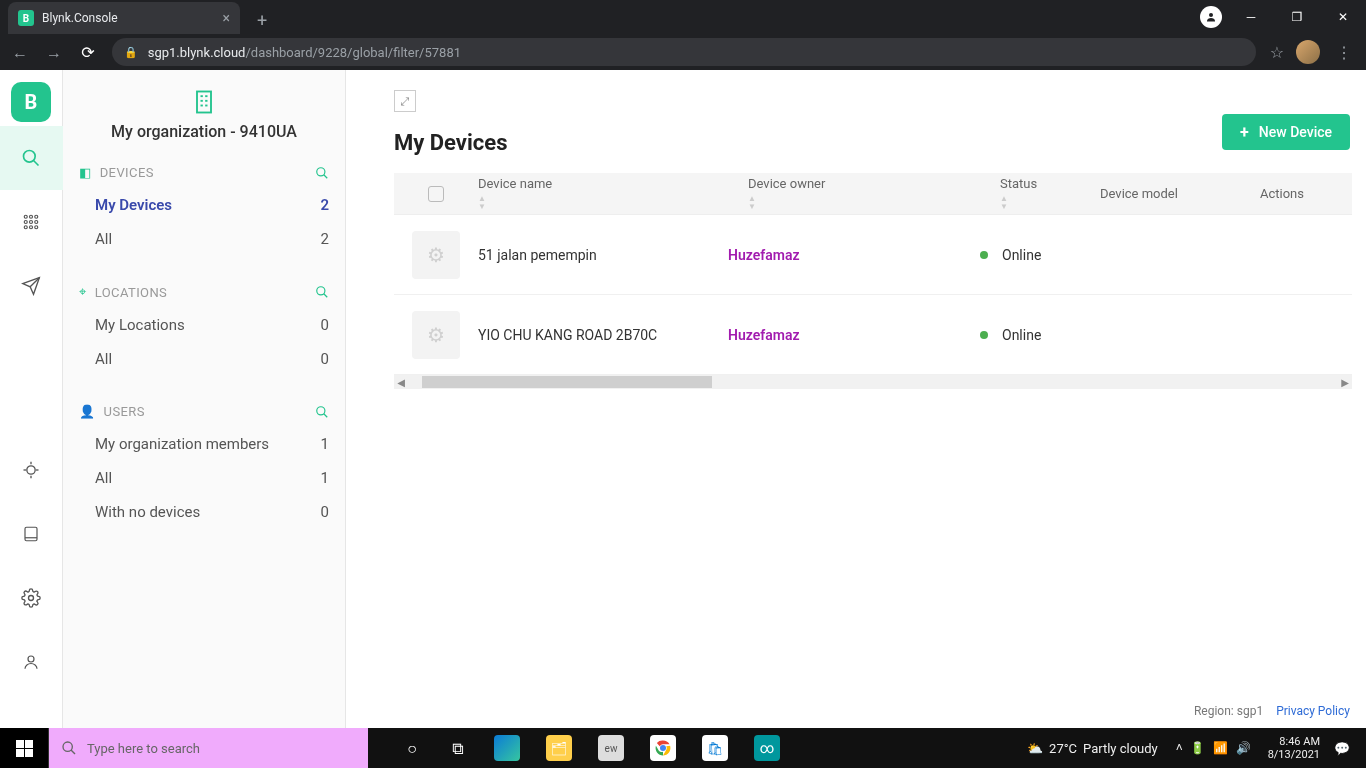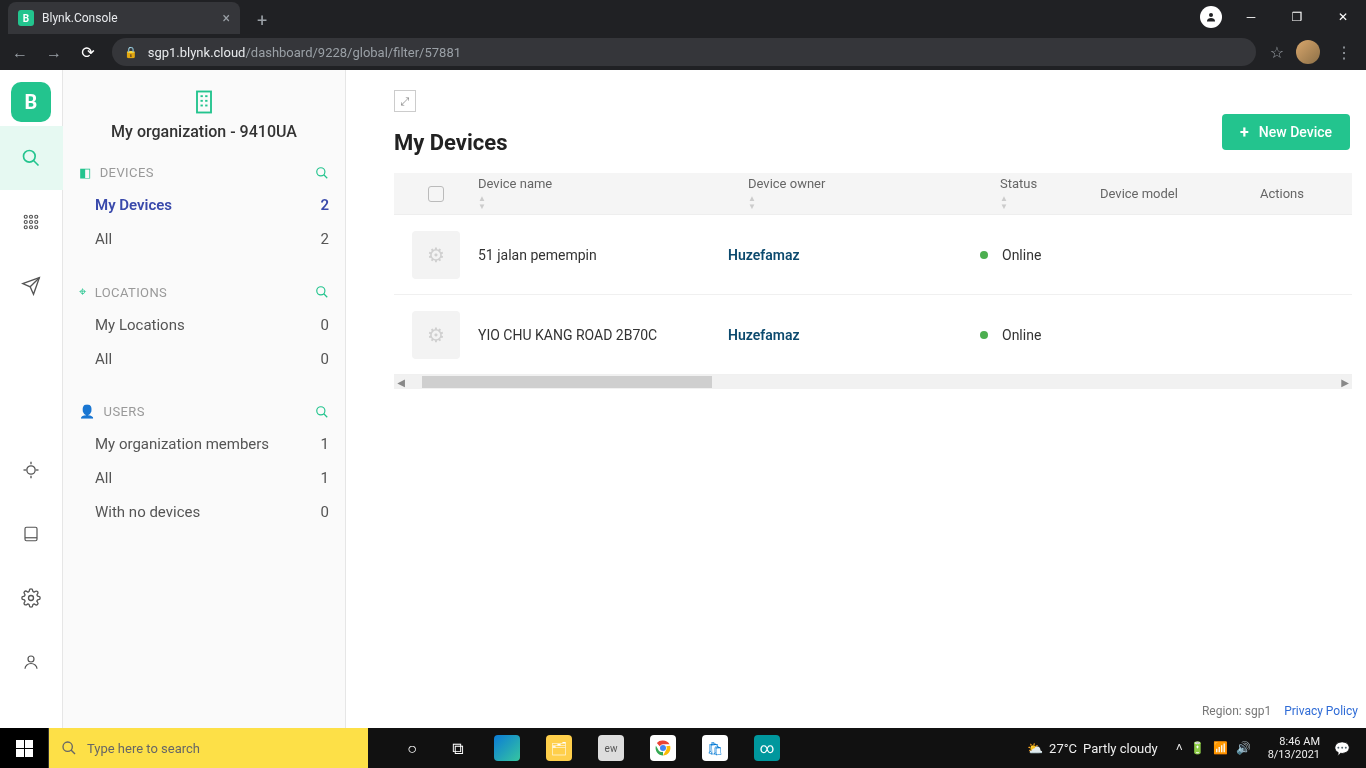--- a/index.html
+++ b/index.html
@@ -69,39 +69,39 @@
 .th .sorter { color:#ccc; font-size:8px; line-height:8px; display:flex;flex-direction:column;cursor:pointer;}
 .col-name { width:250px; }
 .col-owner { width:252px;margin-left:20px; }
 .col-status { width:100px; }
 .col-model { width:160px; }
 .col-actions { flex:1; text-align:right; padding-right:24px; justify-content:flex-end;}
 .trow { display:flex; align-items:center; height:80px; border-bottom:1px solid #f0f0f0; font-size:14px; color:#333; cursor:pointer;}
 .td-icon { width:84px; display:flex; justify-content:center;}
 .dev-thumb { width:48px;height:48px;background:#f3f3f3;border-radius:4px;display:flex;align-items:center;justify-content:center;color:#d0d0d0;font-size:20px;}
 .td-name { width:250px; font-weight:400; color:#333;}
-.td-owner { width:252px; font-weight:600; color:#0c4a6e;}
+.td-owner { width:252px; font-weight:600; color:#a21caf;}
 .td-status { width:100px; display:flex; align-items:center; gap:14px; color:#333;}
 .status-dot { width:8px;height:8px;border-radius:50%;background:#4caf50;}
 .td-model { width:160px; }
 .td-actions { flex:1; }
 .hscroll { height:14px; background:#f1f1f1; display:flex; align-items:center; margin-top:0;}
 .hscroll .thumb { height:12px; background:#cfcfcf; width:290px; margin-left:14px;}
 .hscroll .arrow { width:14px;color:#888;font-size:10px;text-align:center;}
 .hscroll .track { flex:1; }
 
-.footer { position:absolute; right:8px; bottom:10px; font-size:12px; color:#777;}
+.footer { position:absolute; right:16px; bottom:10px; font-size:12px; color:#777;}
 .footer a { color:#2e6bd6; margin-left:10px; }
 
 
 .taskbar { height:40px; background:#111; display:flex; align-items:center; color:#fff; font-size:13px;}
 .start-btn { width:48px; height:40px; display:flex; align-items:center; justify-content:center; background:#000; cursor:pointer;}
 .win-logo { display:grid; grid-template-columns:8px 8px; grid-template-rows:8px 8px; gap:1px;}
 .win-logo div{background:#fff;}
-.searchbox { flex:0 0 320px; height:40px; background:#fde047; display:flex; align-items:center; padding:0 12px; color:#666; gap:10px; border-left:1px solid #333;}
+.searchbox { flex:0 0 320px; height:40px; background:#f0abfc; display:flex; align-items:center; padding:0 12px; color:#666; gap:10px; border-left:1px solid #333;}
 .tb-center { flex:1; display:flex; align-items:center; justify-content:flex-start; gap:6px; padding-left:24px;}
 .tb-icon { width:40px;height:40px;display:flex;align-items:center;justify-content:center;cursor:pointer;font-size:16px;}
 .tb-app { width:46px;height:40px;display:flex;align-items:center;justify-content:center;cursor:pointer;}
 .tb-app .badge{width:26px;height:26px;border-radius:4px;display:flex;align-items:center;justify-content:center;font-size:13px;}
 .tb-right { display:flex; align-items:center; gap:8px; padding-right:10px;}
 .weather { display:flex; align-items:center; gap:6px; font-size:13px; color:#eee; padding-right:10px;}
 .tray { display:flex; align-items:center; gap:8px; font-size:12px; color:#eee;}
 .clock { display:flex; flex-direction:column; align-items:flex-end; font-size:11px; line-height:13px; color:#eee;margin-left:8px;}
 .notif { width:28px; text-align:center; color:#eee; cursor:pointer;}
 

